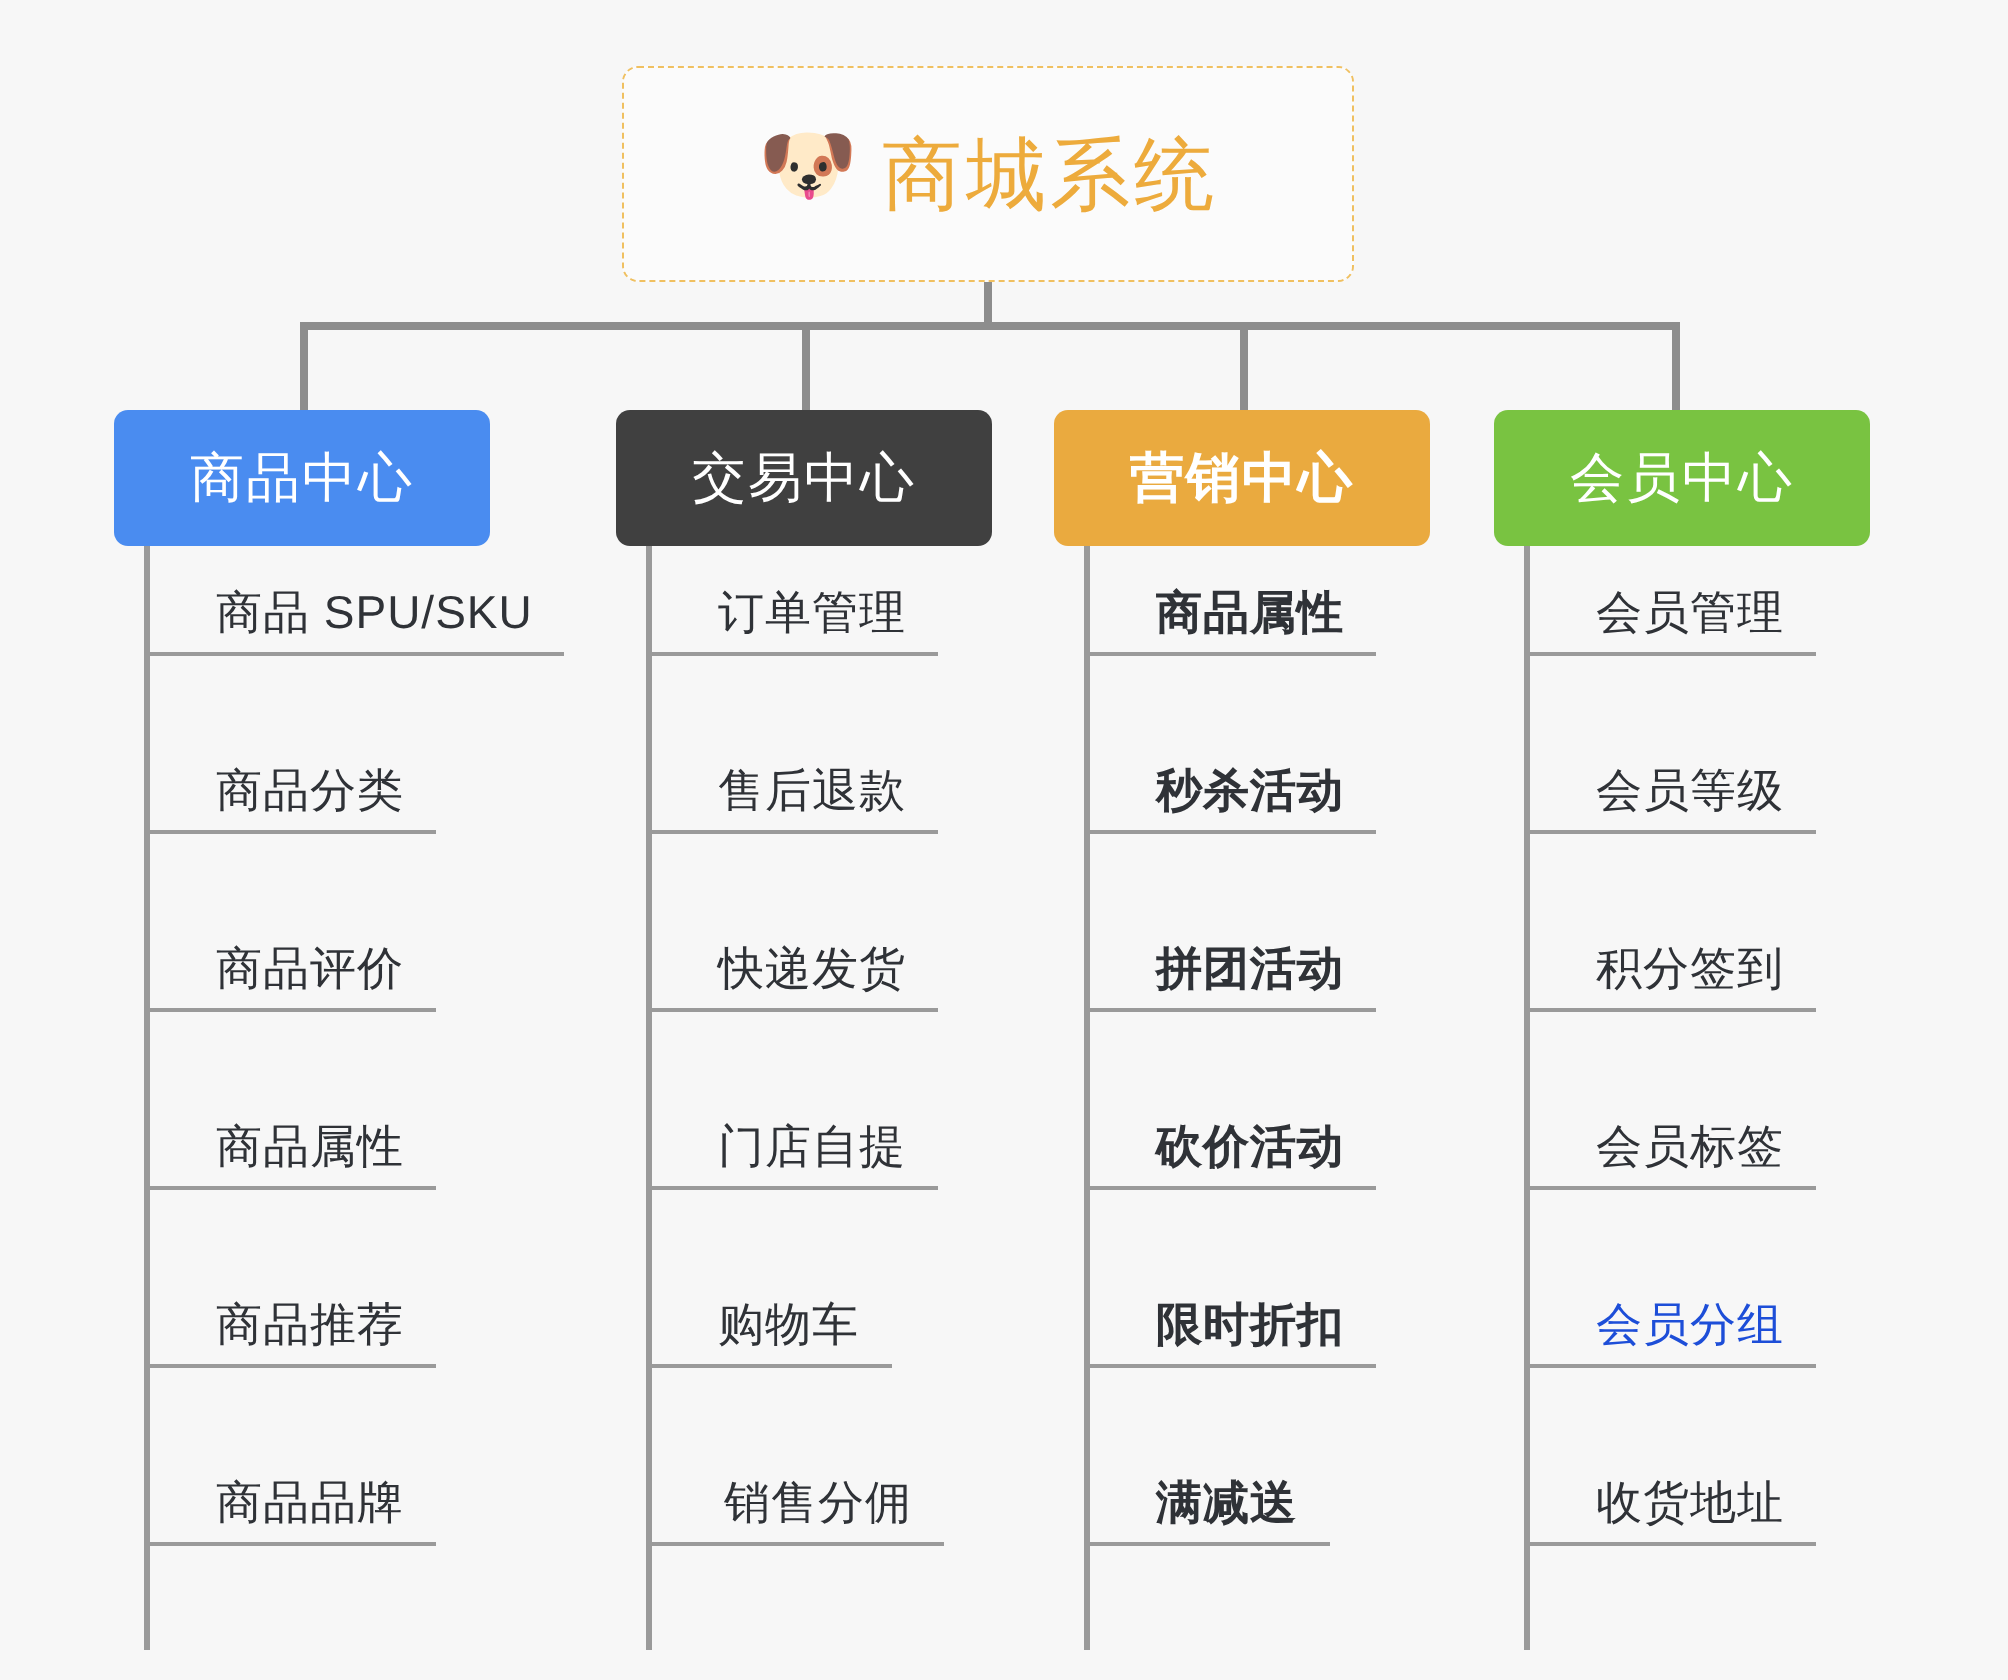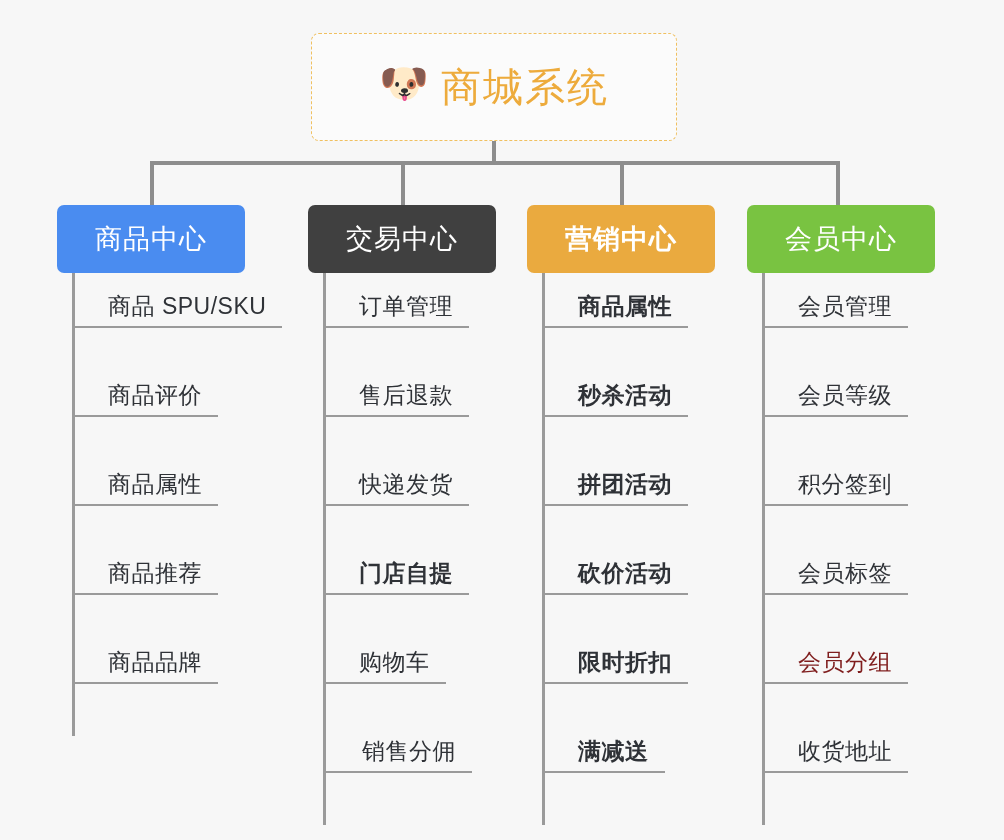--- a/index.html
+++ b/index.html
@@ -134,20 +134,23 @@
 
   <div class="column col-1">
     <div class="cat-box" style="background: rgb(74, 140, 240);">
       <span class="cat-label">商品中心</span>
     </div>
     <div class="branch" style="border-left-color: rgb(154, 154, 154);">
       <div class="leaf">
           <span class="leaf-inner" style="border-bottom-color: rgb(154, 154, 154);"><span class="leaf-label" style="color: rgb(47, 50, 55);">商品 SPU/SKU</span></span>
         </div>
       <div class="leaf">
+          <span class="leaf-inner" style="border-bottom-color: rgb(154, 154, 154);"><span class="leaf-label" style="color: rgb(47, 50, 55);">商品分类</span></span>
+        </div>
+      <div class="leaf">
           <span class="leaf-inner" style="border-bottom-color: rgb(154, 154, 154);"><span class="leaf-label" style="color: rgb(47, 50, 55);">商品评价</span></span>
         </div>
       <div class="leaf">
           <span class="leaf-inner" style="border-bottom-color: rgb(154, 154, 154);"><span class="leaf-label" style="color: rgb(47, 50, 55);">商品属性</span></span>
         </div>
       <div class="leaf">
           <span class="leaf-inner" style="border-bottom-color: rgb(154, 154, 154);"><span class="leaf-label" style="color: rgb(47, 50, 55);">商品推荐</span></span>
         </div>
       <div class="leaf">
           <span class="leaf-inner" style="border-bottom-color: rgb(154, 154, 154);"><span class="leaf-label" style="color: rgb(47, 50, 55);">商品品牌</span></span>
@@ -163,21 +166,21 @@
       <div class="leaf">
           <span class="leaf-inner" style="border-bottom-color: rgb(154, 154, 154);"><span class="leaf-label" style="color: rgb(47, 50, 55);">订单管理</span></span>
         </div>
       <div class="leaf">
           <span class="leaf-inner" style="border-bottom-color: rgb(154, 154, 154); font-family: Liberation Serif, serif;"><span class="leaf-label" style="color: rgb(47, 50, 55);">售后退款</span></span>
         </div>
       <div class="leaf">
           <span class="leaf-inner" style="border-bottom-color: rgb(154, 154, 154);"><span class="leaf-label" style="color: rgb(47, 50, 55);">快递发货</span></span>
         </div>
       <div class="leaf">
-          <span class="leaf-inner" style="border-bottom-color: rgb(154, 154, 154); font-weight: bold;"><span class="leaf-label" style="color: rgb(47, 50, 55);">门店自提</span></span>
+          <span class="leaf-inner" style="border-bottom-color: rgb(154, 154, 154);"><span class="leaf-label" style="color: rgb(47, 50, 55);">门店自提</span></span>
         </div>
       <div class="leaf">
           <span class="leaf-inner" style="border-bottom-color: rgb(154, 154, 154);"><span class="leaf-label" style="color: rgb(47, 50, 55);">购物车</span></span>
         </div>
       <div class="leaf">
           <span class="leaf-inner" style="border-bottom-color: rgb(154, 154, 154); padding-left: 36px;"><span class="leaf-label" style="color: rgb(47, 50, 55);">销售分佣</span></span>
         </div>
     </div>
   </div>
 
@@ -218,21 +221,21 @@
       <div class="leaf">
           <span class="leaf-inner" style="border-bottom-color: rgb(154, 154, 154);"><span class="leaf-label" style="color: rgb(47, 50, 55);">会员等级</span></span>
         </div>
       <div class="leaf">
           <span class="leaf-inner" style="border-bottom-color: rgb(154, 154, 154);"><span class="leaf-label" style="color: rgb(47, 50, 55);">积分签到</span></span>
         </div>
       <div class="leaf">
           <span class="leaf-inner" style="border-bottom-color: rgb(154, 154, 154);"><span class="leaf-label" style="color: rgb(47, 50, 55);">会员标签</span></span>
         </div>
       <div class="leaf">
-          <span class="leaf-inner" style="border-bottom-color: rgb(154, 154, 154);"><span class="leaf-label" style="color: #7f1d1d;">会员分组</span></span>
+          <span class="leaf-inner" style="border-bottom-color: rgb(154, 154, 154);"><span class="leaf-label" style="color: #1d4ed8;">会员分组</span></span>
         </div>
       <div class="leaf">
           <span class="leaf-inner" style="border-bottom-color: rgb(154, 154, 154);"><span class="leaf-label" style="color: rgb(47, 50, 55);">收货地址</span></span>
         </div>
     </div>
   </div>
 
 </div>
 
 </body></html>

